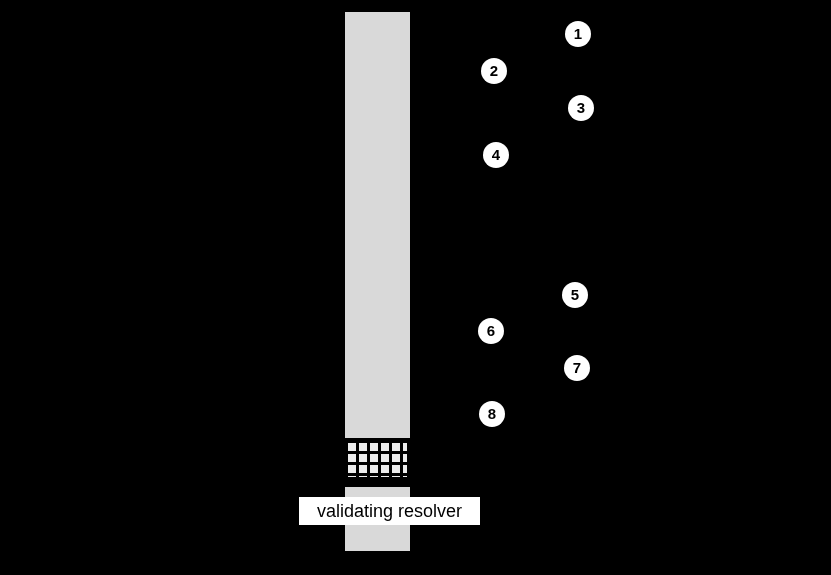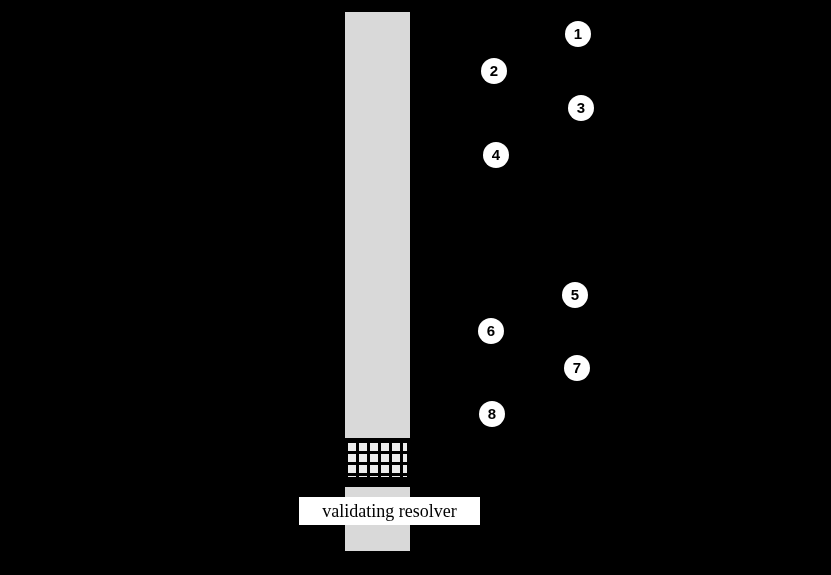--- a/index.html
+++ b/index.html
@@ -53,21 +53,20 @@
     left: 299px;
     top: 497px;
     width: 181px;
     height: 28px;
     background: #ffffff;
     color: #000000;
     font-size: 18px;
     line-height: 28px;
     text-align: center;
     white-space: nowrap;
-    font-family: Liberation Serif, serif;
   }
 
   
   .step {
     position: absolute;
     width: 26px;
     height: 26px;
     border-radius: 50%;
     background: #ffffff;
     color: #000000;

